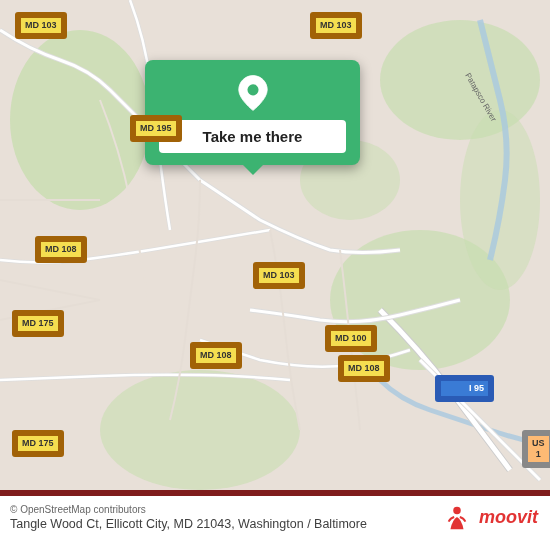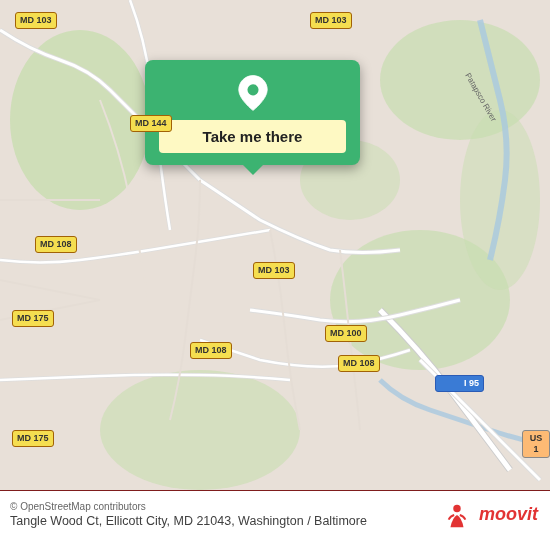--- a/index.html
+++ b/index.html
@@ -54,42 +54,42 @@
       border-top: 10px solid #3cb371;
     }
 
     #location-pin-icon {
       width: 38px;
       height: 38px;
       margin-bottom: 8px;
     }
 
     #take-me-there-btn {
-      background: #fef9c3;
+      background: #ffffff;
       border: none;
       border-radius: 4px;
       padding: 8px 18px;
       font-size: 15px;
       font-weight: 600;
       color: #222;
       cursor: pointer;
       width: 100%;
       text-align: center;
     }
 
     
     .road-badge {
       position: absolute;
       border-radius: 3px;
       font-size: 9px;
       font-weight: bold;
       padding: 2px 4px;
       color: #333;
       background: #f5de50;
-      border: 1px solid #a16207;
+      border: 6px solid #a16207;
       line-height: 1.2;
       text-align: center;
     }
 
     .road-badge.us {
       background: #fdba74;
       border-color: #888;
       margin-left: 32px;
     }
 
@@ -102,21 +102,21 @@
 
     
     #footer-bar {
       width: 550px;
       height: 60px;
       background: white;
       display: flex;
       align-items: center;
       justify-content: space-between;
       padding: 0 12px 12px 10px;
-      border-top: 1px solid #7f1d1d;
+      border-top: 6px solid #7f1d1d;
     }
 
     #footer-left {
       display: flex;
       flex-direction: column;
       justify-content: center;
     }
 
     #osm-credit {
       font-size: 10px;
@@ -214,21 +214,21 @@
 
     <button id="take-me-there-btn">Take me there</button>
   </div>
 
   
   
   <div class="road-badge" style="left:15px; top:12px;">MD 103</div>
   
   <div class="road-badge" style="left:310px; top:12px;">MD 103</div>
   
-  <div class="road-badge" style="left:130px; top:115px;">MD 144</div>
+  <div class="road-badge" style="left:130px; top:115px;">MD 195</div>
   
   <div class="road-badge" style="left:253px; top:262px;">MD 103</div>
   
   <div class="road-badge" style="left:35px; top:236px;">MD 108</div>
   
   <div class="road-badge" style="left:190px; top:342px;">MD 108</div>
   
   <div class="road-badge" style="left:338px; top:355px;">MD 108</div>
   
   <div class="road-badge" style="left:325px; top:325px;">MD 100</div>

